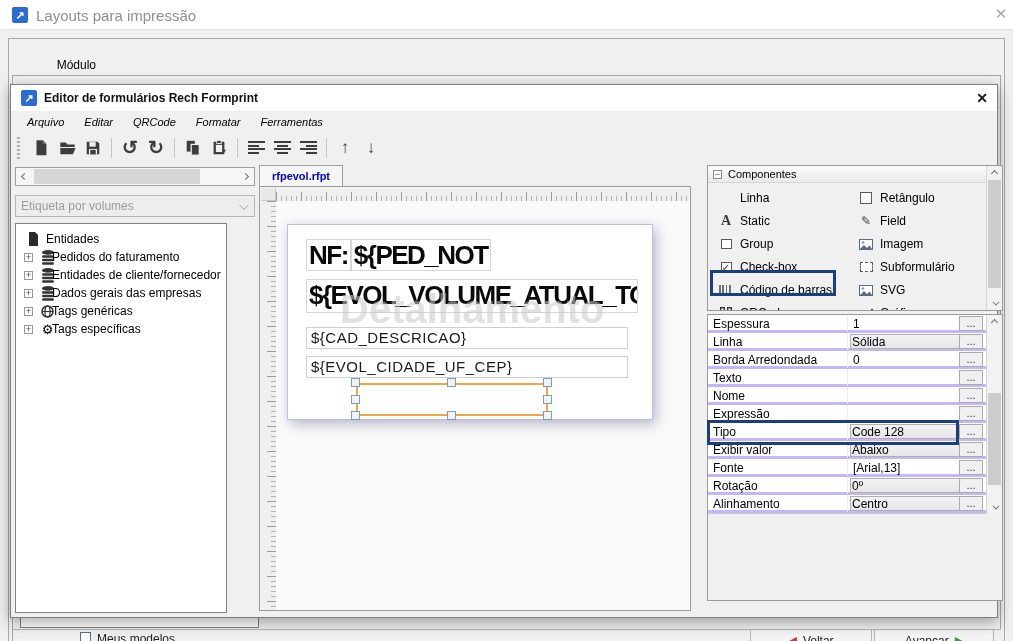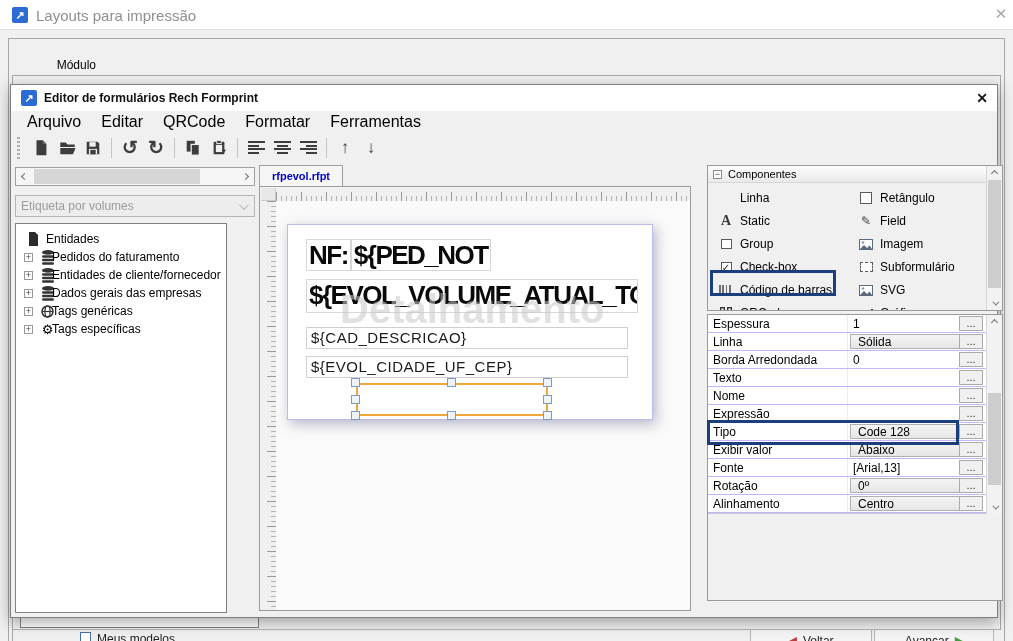--- a/index.html
+++ b/index.html
@@ -57,21 +57,21 @@
   .dlg-titlebar { left:0; top:0; width:986px; height:26px; background:#fff; }
   .dlg-logo { left:10px; top:5px; width:16px; height:16px; background:#2b6cd4;
               border-radius:2px; color:#fff; font-size:11px; line-height:16px;
               text-align:center; font-weight:bold; }
   .dlg-title { left:33px; top:6px; font-size:12px; font-weight:bold; color:#111; }
   .dlg-close { left:962px; top:4px; width:18px; height:18px; color:#111; font-size:14px;
                font-weight:bold; text-align:center; line-height:18px; cursor:pointer; }
 
   .menubar { left:0; top:26px; width:986px; height:21px; background:#f0f0f0;
              display:flex; align-items:center; padding-left:6px; }
-  .menu-item { font-size:16px; color:#000; padding:2px 10px; cursor:pointer; }
+  .menu-item { font-size:11px; color:#000; padding:2px 10px; cursor:pointer;font-style:italic; }
 
   .toolbar { left:0; top:47px; width:986px; height:31px; background:#f0f0f0;
              display:flex; align-items:center; padding-left:6px; }
   .grip { width:3px; height:22px; margin-right:8px;
           background:repeating-linear-gradient(#b0b0b0 0 2px, transparent 2px 4px); }
   .tbtn { width:26px; height:26px; display:flex; align-items:center; justify-content:center;
           cursor:pointer; color:#3d3d3d; }
   .tsep { width:1px; height:20px; background:#c6c6c6; margin:0 5px; }
   .tbtn svg { display:block; }
   .tglyph { font-size:19px; font-weight:bold; line-height:20px; }
@@ -167,29 +167,29 @@
   .A-glyph { font-family:"Liberation Serif", serif; font-size:14px; font-weight:bold; }
   .pencil-glyph { font-size:12px; }
   .gear-glyph { font-size:13px; }
 
   
   .prop-panel { left:696px; top:229px; width:296px; height:287px; background:#f0f0f0;
                 border:1px solid #9a9a9a; }
   .prop-table { position:absolute; left:0; top:0; width:278px; height:199px;
                 background:#fff; border-bottom:1px solid #c9c9c9; }
   .prow { position:absolute; left:0; width:278px; height:18px;
-          border-bottom:1px solid #c4b5fd; }
+          border-bottom:3px solid #c4b5fd; }
   .pname { position:absolute; left:0; top:0; width:140px; height:17px; font-size:12px;
            color:#000; padding:2px 0 0 5px; border-right:1px solid #ececec;
            white-space:nowrap; }
   .pval { position:absolute; left:141px; top:0; width:107px; height:17px; }
   .ptext { position:absolute; left:4px; top:2px; font-size:12px; color:#000; }
   .vdrop { position:absolute; left:1px; top:1px; width:122px; height:15px;
            background:linear-gradient(#f4f4f4,#e6e6e6); border:1px solid #b0b0b0;
-           display:flex; align-items:center; padding-left:7px; font-size:12px;
+           display:flex; align-items:center; padding-left:1px; font-size:12px;
            cursor:pointer; }
   .vdrop .chev { margin-left:auto; margin-right:6px; }
   .dots { position:absolute; left:251px; top:1px; width:24px; height:15px;
           background:#f0f0f0; border:1px solid #ababab; font-size:11px; line-height:9px;
           text-align:center; color:#333; cursor:pointer;
           font-family:"Liberation Sans", sans-serif; }
   .prop-highlight { position:absolute; left:-1px; top:105px; width:252px; height:25px;
                     border:3px solid #1b3f7d; z-index:3; }
 </style>
 </head>

